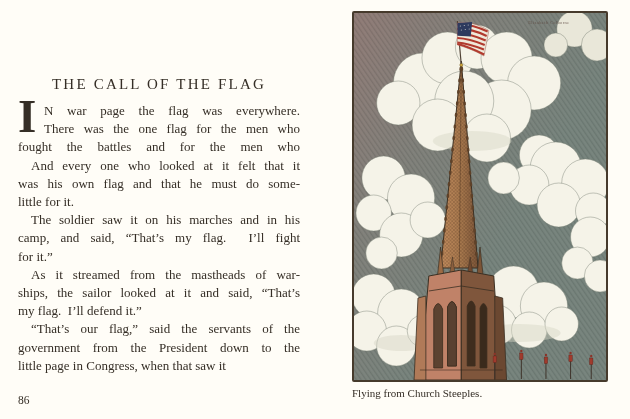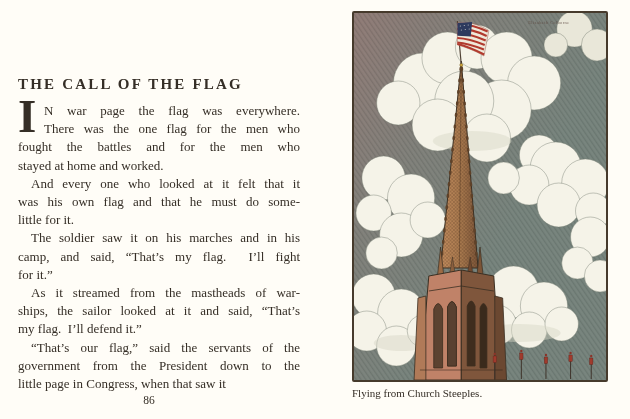--- a/index.html
+++ b/index.html
@@ -5,38 +5,38 @@
   html,body{margin:0;padding:0;background:#ffffff;}
   .page{
     position:relative;width:630px;height:419px;overflow:hidden;
     background:var(--paper,#fffdf7);
     font-family:"Liberation Serif", serif;
     color:var(--ink,#352e26);
   }
   
   .left-text{position:absolute;left:18px;top:76px;width:282px;}
   .title{
-    font-size:15px;font-weight:700;letter-spacing:2.2px;
-    text-align:left;margin:0 0 9px 0;white-space:nowrap;
+    font-size:15px;font-weight:400;letter-spacing:2.2px;
+    text-align:center;margin:0 0 9px 0;white-space:nowrap;
   }
   .para{position:relative;margin:0;}
   .line{
     font-size:13px;line-height:18.2px;white-space:nowrap;
     text-align:justify;text-align-last:justify;
   }
   .line.last{text-align-last:left;}
   .line.indent{padding-left:13px;}
   .line.dc-offset{margin-left:26px;}
   .dropcap{
     position:absolute;left:0;top:-4px;
     font-size:47px;line-height:36px;font-weight:700;
   }
   .pageno{
     position:absolute;left:18px;top:394px;width:262px;
-    text-align:center;font-size:11.5px;
+    text-align:left;font-size:11.5px;
   }
   
   .figure{
     position:absolute;left:352px;top:11px;width:252px;height:367px;
     border:2px solid var(--frame,#453a2d);border-radius:2px;
     background:var(--sky-base,#74817a);
   }
   .figure svg{display:block;width:100%;height:100%;}
   .caption{
     position:absolute;left:352px;top:387px;width:256px;
@@ -49,21 +49,20 @@
 <div class="page">
 
   <div class="left-text">
     <div class="title">THE CALL OF THE FLAG</div>
     <div>
         <div class="para">
           <span class="dropcap">I</span>
           <div class="line dc-offset">N war page the flag was everywhere.</div>
           <div class="line dc-offset">There was the one flag for the men who</div>
           <div class="line">fought the battles and for the men who</div>
-          <div class="line last">stayed at home and worked.</div>
         </div>
         <div class="para">
           <div class="line indent">And every one who looked at it felt that it</div>
           <div class="line">was his own flag and that he must do some-</div>
           <div class="line last">little for it.</div>
         </div>
         <div class="para">
           <div class="line indent">The soldier saw it on his marches and in his</div>
           <div class="line">camp, and said, “That’s my flag.&nbsp; I’ll fight</div>
           <div class="line last">for it.”</div>

